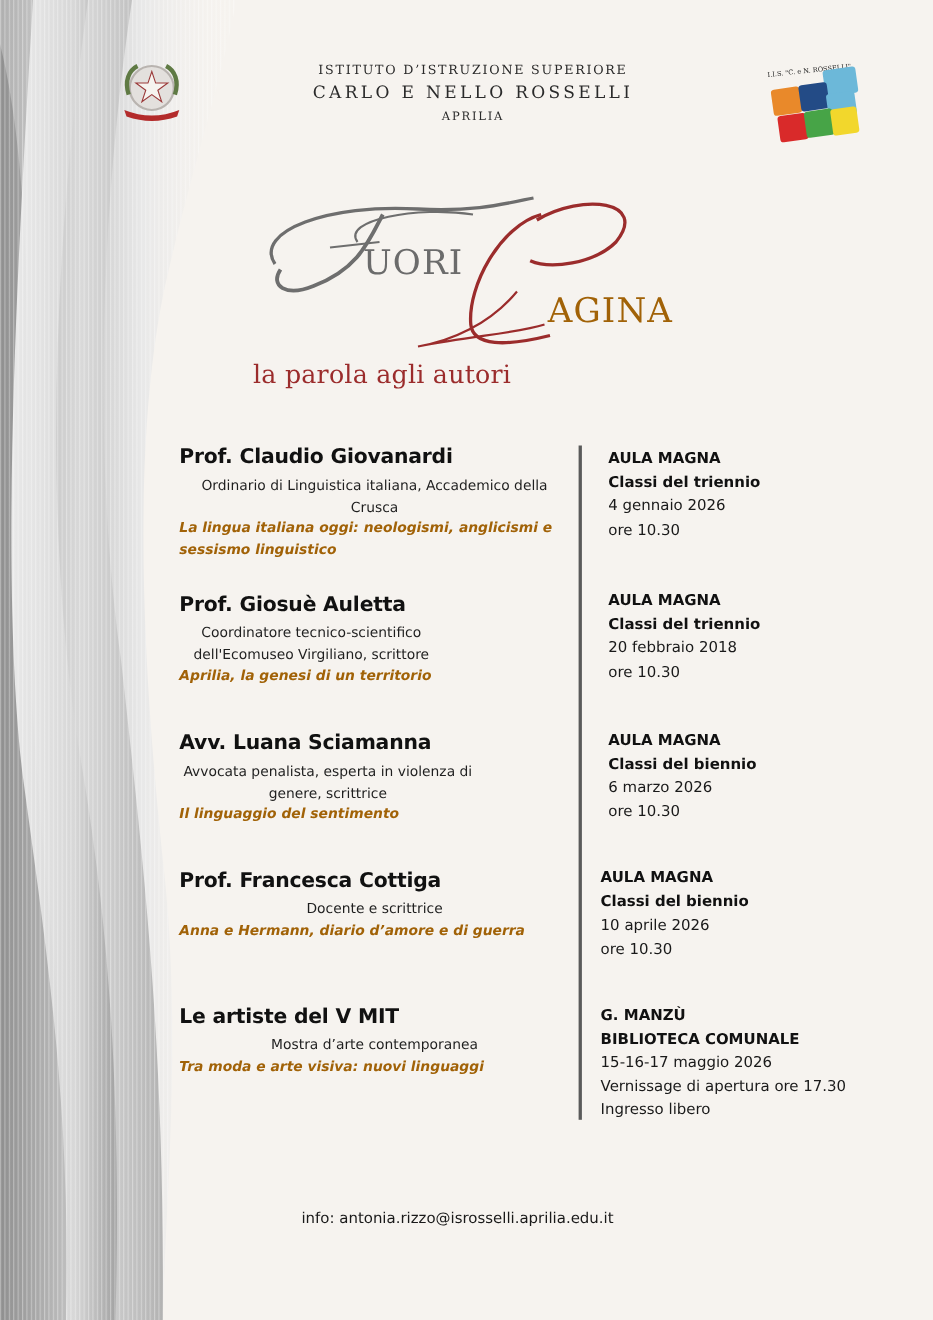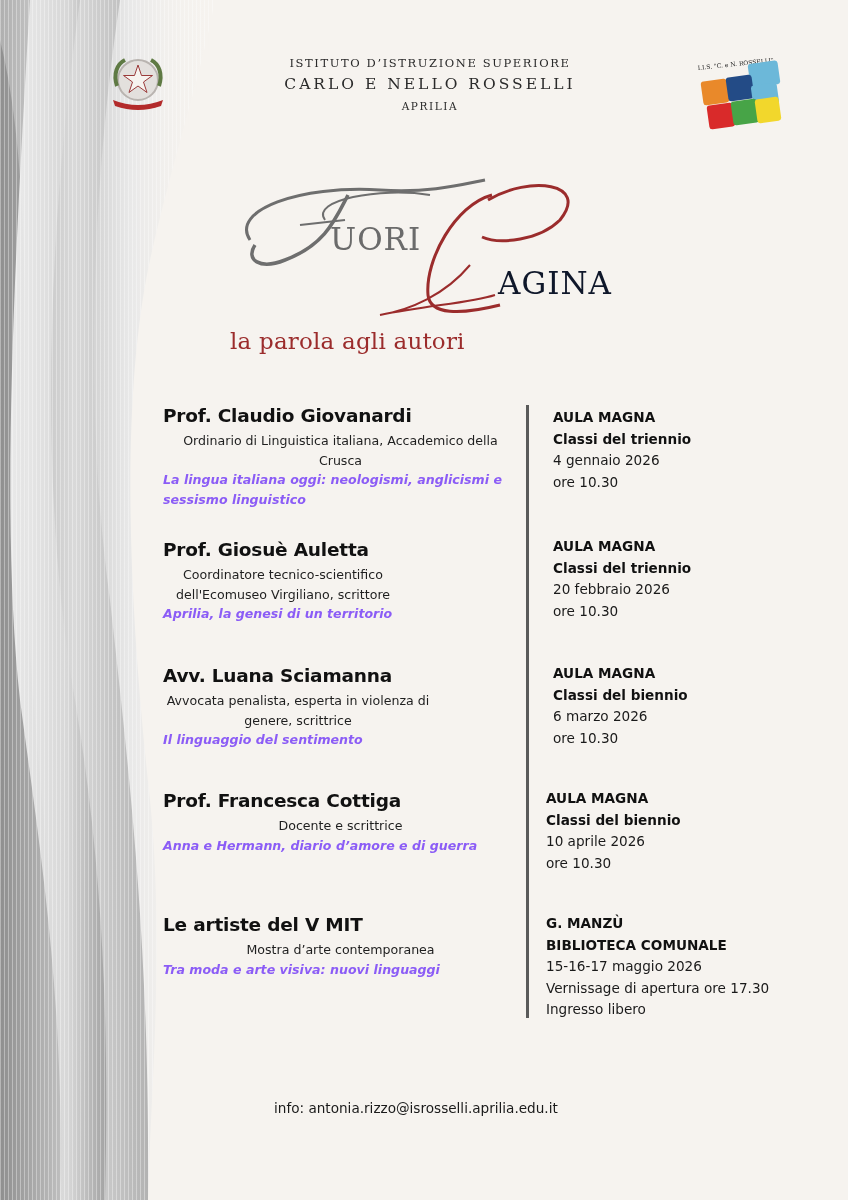--- a/index.html
+++ b/index.html
@@ -30,37 +30,37 @@
   
   .title-wrap { position: absolute; left: 230px; top: 165px; width: 400px; height: 200px; }
   .title-word-1 {
     position: absolute; left: 100px; top: 56px;
     font-family: "DejaVu Serif", serif; font-weight: 300;
     font-size: 31px; letter-spacing: 1px; color: #6b6b6b;
   }
   .title-word-2 {
     position: absolute; left: 268px; top: 100px;
     font-family: "DejaVu Serif", serif;
-    font-size: 31px; letter-spacing: 1px; color: #0f172a;
+    font-size: 31px; letter-spacing: 1px; color: #a16207;
   }
   .subtitle {
     position: absolute; left: 0; top: 163px; width: 400px; text-align: left;
     font-family: "DejaVu Serif", serif; font-size: 23px; color: #9b2c2c; letter-spacing: 0.2px;
   }
   .title-svg { position: absolute; left: 0; top: 0; width: 400px; height: 160px; }
 
   
   .divider {
     position: absolute; left: 526px; top: 405px; width: 3px; height: 613px; background: #5a5a5a;
   }
   .event-left { position: absolute; left: 163px; width: 355px; }
   .event-right { position: absolute; width: 260px; }
   .ev-name { font-weight: bold; font-size: 18.5px; line-height: 24px; color: #111; letter-spacing: -0.2px; }
   .ev-role { font-size: 12.6px; line-height: 19.5px; color: #1f1f1f; margin-top: 3px; text-align: center; }
-  .ev-topic { font-size: 12.6px; line-height: 19.5px; font-weight: bold; font-style: italic; color: #8b5cf6; }
+  .ev-topic { font-size: 12.6px; line-height: 19.5px; font-weight: bold; font-style: italic; color: #a16207; }
   .ev-place { font-size: 13.6px; line-height: 21.5px; font-weight: bold; color: #111; }
   .ev-detail { font-size: 13.6px; line-height: 21.5px; color: #1a1a1a; }
 
   .footer-info {
     position: absolute; left: 274px; top: 1100px; font-size: 13.6px; color: #1a1a1a;
   }
 </style>
 </head>
 <body>
 
@@ -152,21 +152,21 @@
   </div>
 
   <div class="event-left" style="top:538px;">
     <div class="ev-name">Prof. Giosuè Auletta</div>
     <div class="ev-role" style="width:240px;">Coordinatore tecnico-scientifico dell'Ecomuseo Virgiliano, scrittore</div>
     <div class="ev-topic">Aprilia, la genesi di un territorio</div>
   </div>
   <div class="event-right" style="left:553px; top:536px;">
     <div class="ev-place">AULA MAGNA</div>
     <div class="ev-place">Classi del triennio</div>
-    <div class="ev-detail">20 febbraio 2026</div>
+    <div class="ev-detail">20 febbraio 2018</div>
     <div class="ev-detail">ore 10.30</div>
   </div>
 
   <div class="event-left" style="top:664px;">
     <div class="ev-name">Avv. Luana Sciamanna</div>
     <div class="ev-role" style="width:270px;">Avvocata penalista, esperta in violenza di genere, scrittrice</div>
     <div class="ev-topic">Il linguaggio del sentimento</div>
   </div>
   <div class="event-right" style="left:553px; top:663px;">
     <div class="ev-place">AULA MAGNA</div>

